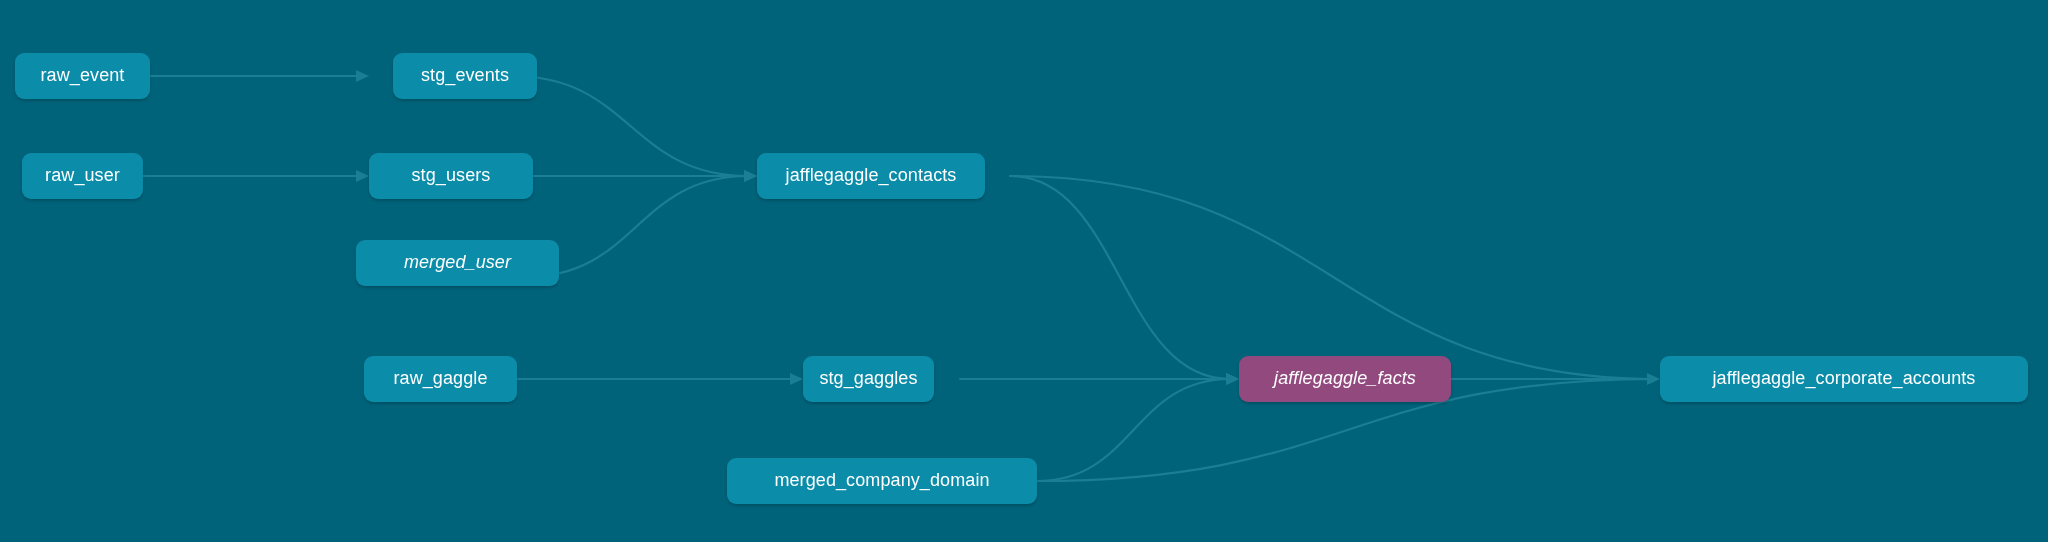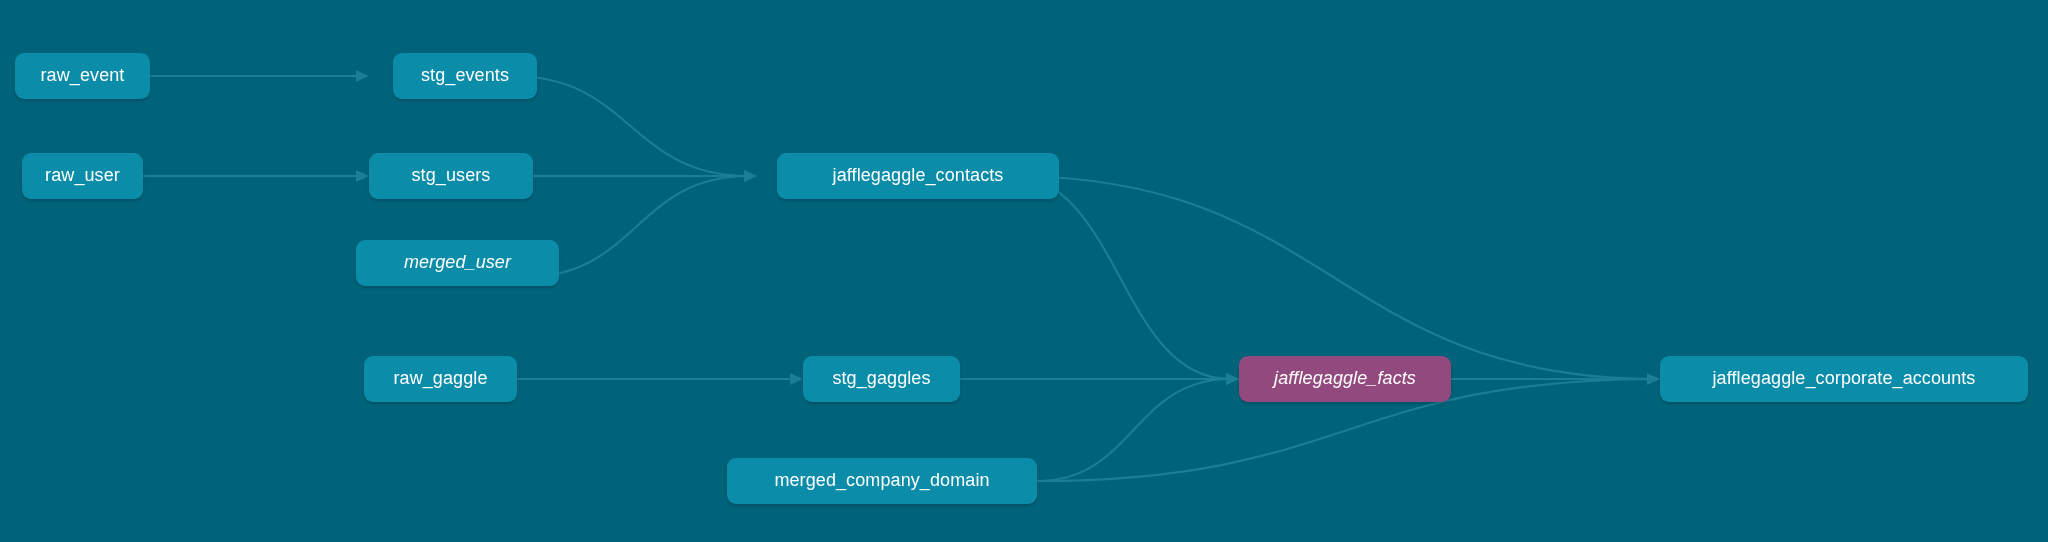--- a/index.html
+++ b/index.html
@@ -97,27 +97,27 @@
       </div>
       <div class="node" style="left: 22px; top: 153px; width: 121px;">
         <span class="node-label">raw_user</span>
       </div>
       <div class="node" style="left: 369px; top: 153px; width: 164px;">
         <span class="node-label">stg_users</span>
       </div>
       <div class="node" style="left: 356px; top: 240px; width: 203px; font-style: italic;">
         <span class="node-label">merged_user</span>
       </div>
-      <div class="node" style="left: 757px; top: 153px; width: 282px; margin-left: 20px;">
+      <div class="node" style="left: 757px; top: 153px; width: 228px;">
         <span class="node-label">jafflegaggle_contacts</span>
       </div>
       <div class="node" style="left: 364px; top: 356px; width: 153px;">
         <span class="node-label">raw_gaggle</span>
       </div>
-      <div class="node" style="left: 803px; top: 356px; width: 157px;">
+      <div class="node" style="left: 803px; top: 356px; width: 131px;">
         <span class="node-label">stg_gaggles</span>
       </div>
       <div class="node" style="left: 727px; top: 458px; width: 310px;">
         <span class="node-label">merged_company_domain</span>
       </div>
       <div class="node selected" style="left: 1239px; top: 356px; width: 212px;">
         <span class="node-label">jafflegaggle_facts</span>
       </div>
       <div class="node" style="left: 1660px; top: 356px; width: 368px;">
         <span class="node-label">jafflegaggle_corporate_accounts</span>

